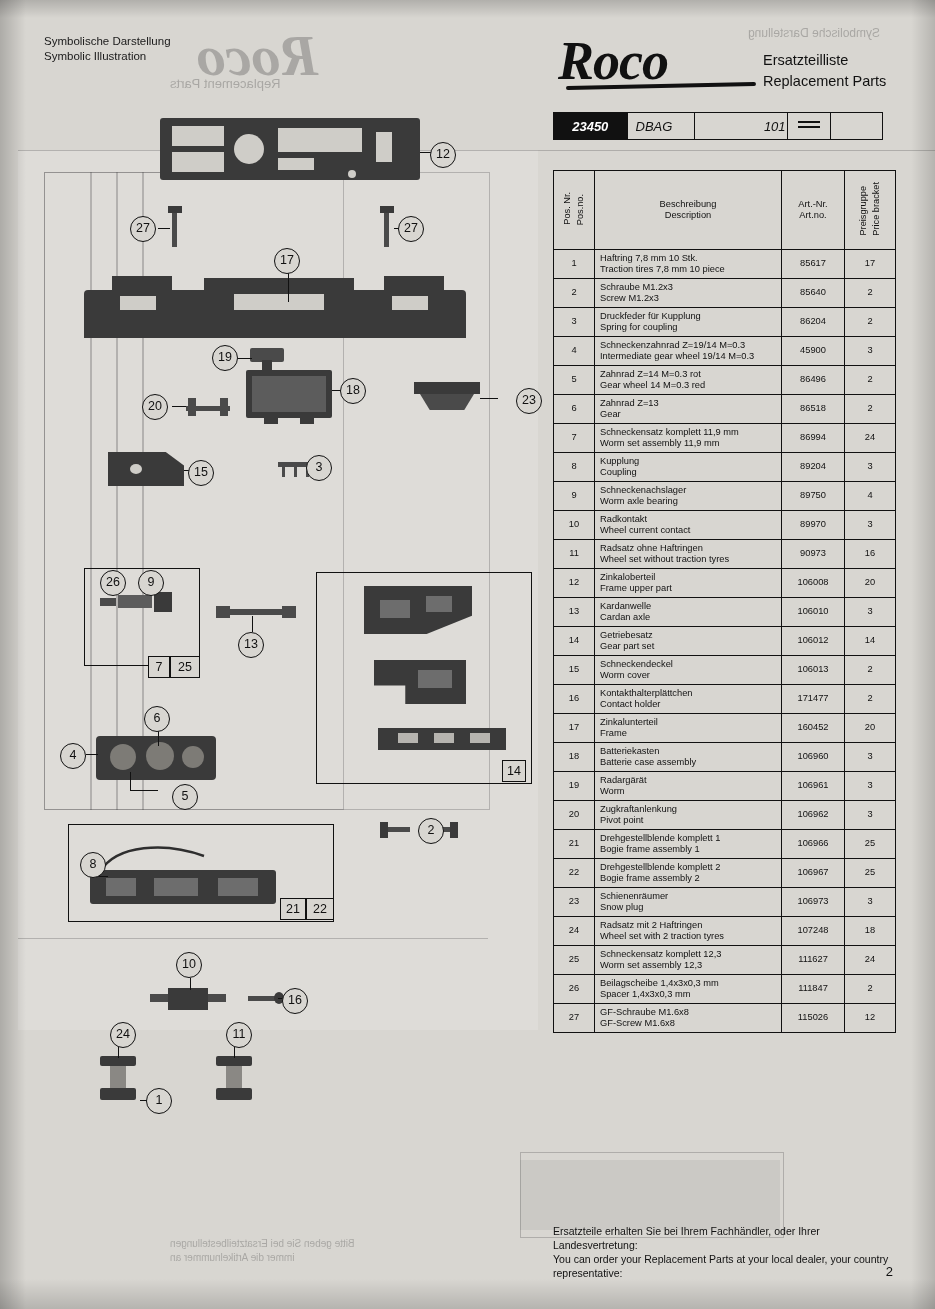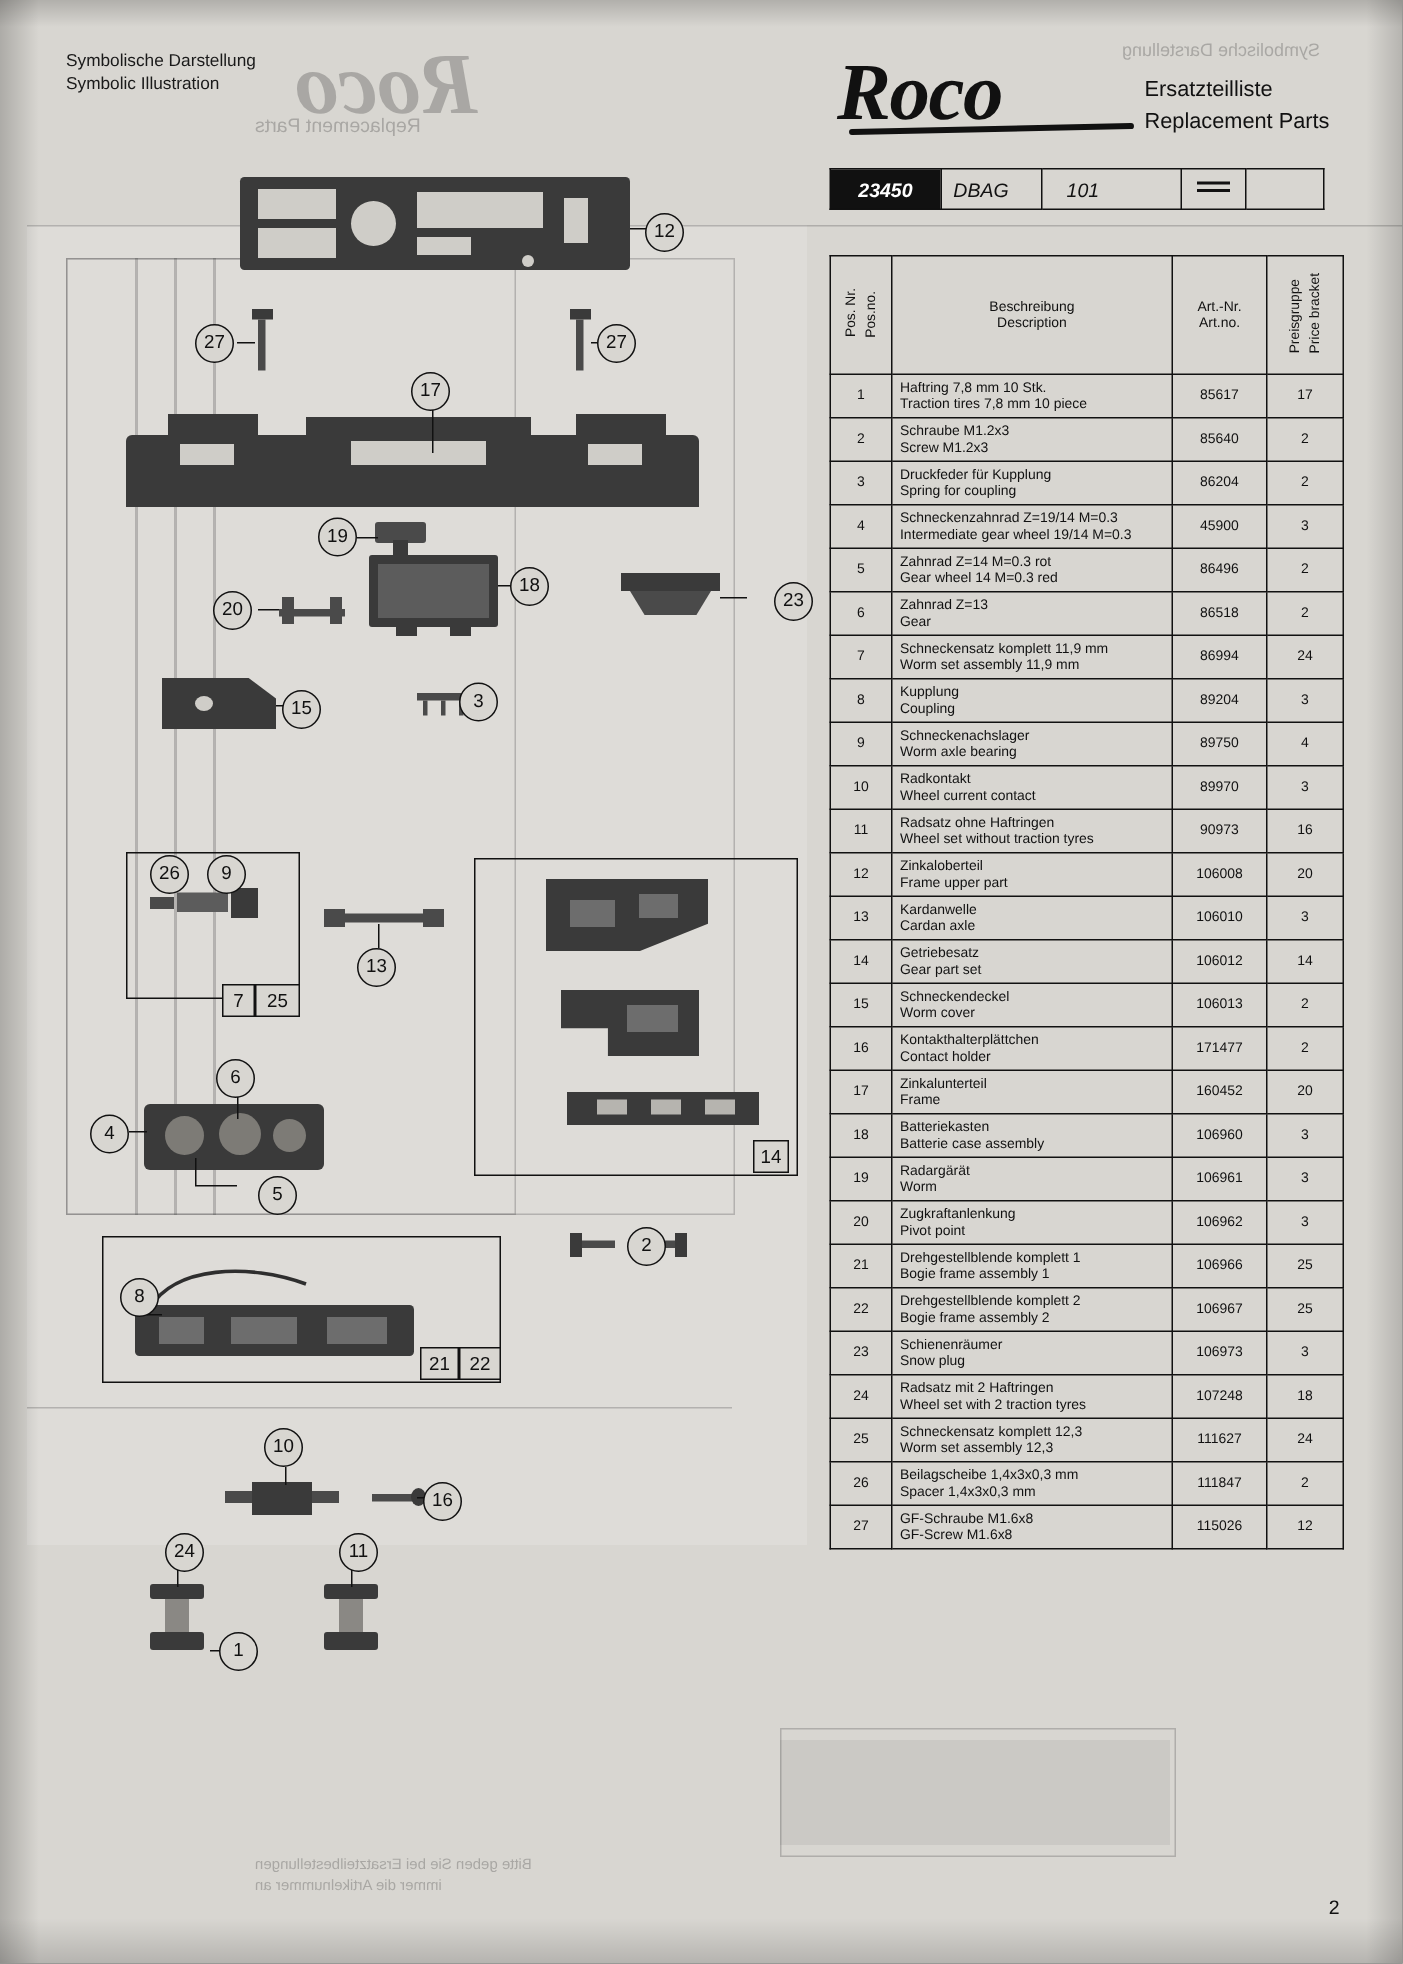--- a/index.html
+++ b/index.html
@@ -113,21 +113,21 @@
   }
   .mt-num {
     background: #111;
     color: #fff !important;
     text-align: center;
     width: 78px;
     font-weight: bold;
     font-size: 13.5px;
   }
   .mt-brand { padding-left: 8px; width: 62px; }
-  .mt-series { text-align: left; padding-left: 16px; width: 86px; }
+  .mt-series { text-align: right; padding-left: 16px; width: 86px; }
   .mt-eq { text-align: center; width: 44px; }
   .mt-blank { width: 60px; }
   .eqglyph {
     display: inline-block;
     width: 22px;
   }
   .eqglyph i {
     display: block;
     height: 2px;
     background: #111;
@@ -548,20 +548,22 @@
             <span class="de">GF-Schraube M1.6x8</span>
             <span class="en">GF-Screw M1.6x8</span>
           </td>
           <td class="c-art">115026</td>
           <td class="c-price">12</td>
         </tr>
       </tbody>
   </table>
 
   <div class="footer-note">
+    <div>Ersatzteile erhalten Sie bei Ihrem Fachhändler, oder Ihrer Landesvertretung:</div>
+    <div>You can order your Replacement Parts at your local dealer, your country representative:</div>
   </div>
   <div class="page-num">2</div>
 
   <div class="ill" style="left:160px; top:118px;">
     <div class="part dark" style="left:0; top:0; width:260px; height:62px; position:absolute; border-radius:3px;"></div>
     <div class="part" style="left:12px; top:8px; width:52px; height:20px; position:absolute; background:#cfcdc8;"></div>
     <div class="part" style="left:12px; top:34px; width:52px; height:20px; position:absolute; background:#cfcdc8;"></div>
     <div class="part" style="left:74px; top:16px; width:30px; height:30px; position:absolute; background:#cfcdc8; border-radius:50%;"></div>
     <div class="part" style="left:118px; top:10px; width:84px; height:24px; position:absolute; background:#cfcdc8;"></div>
     <div class="part" style="left:118px; top:40px; width:36px; height:12px; position:absolute; background:#cfcdc8;"></div>

